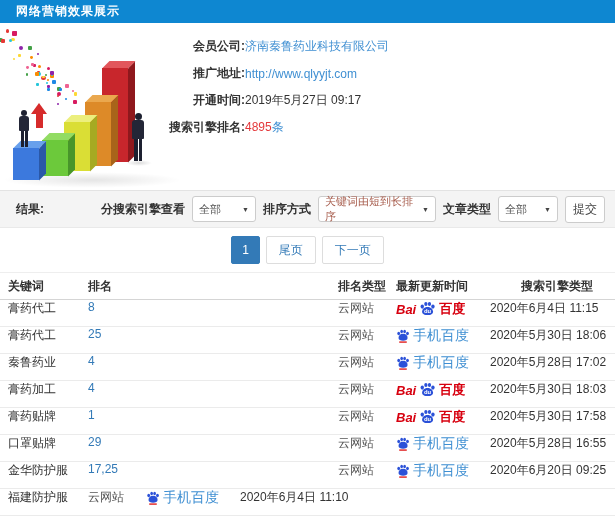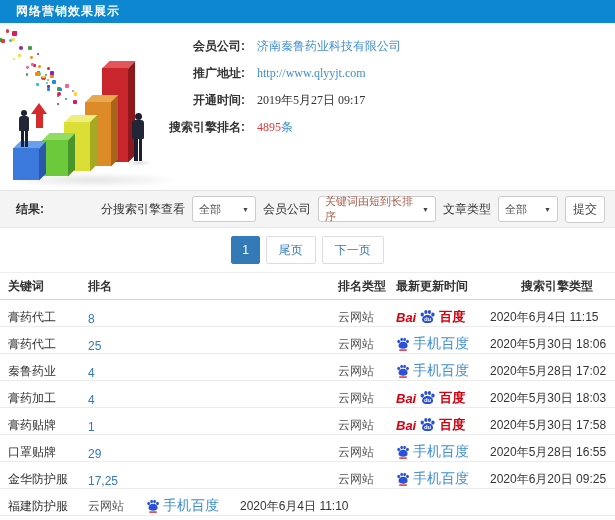--- a/index.html
+++ b/index.html
@@ -10,21 +10,21 @@
   
   .topbar { position:absolute; left:0; top:0; width:615px; height:23px;
     background:#0e87d1; display:flex; align-items:center; }
   .topbar .title { color:#fff; font-size:12px; font-weight:bold; padding-left:16px; letter-spacing:1px; }
 
   
   .info-section { position:absolute; left:0; top:23px; width:615px; height:167px; background:#fff; }
   .info-list { position:absolute; left:150px; top:10px; width:460px; }
   .info-row { display:flex; align-items:center; height:27px; font-size:12px; }
   .info-label { width:95px; text-align:right; color:#333; font-weight:bold; }
-  .info-value { margin-left:12px; color:#333;font-family:Liberation Serif, serif; }
+  .info-value { color:#333; }
   .info-value.link { color:#3f8fd2; cursor:pointer; }
   .count-red { color:#e4393c; }
   .count-suffix { color:#3f8fd2; }
 
   
   .illus { position:absolute; left:0; top:3px; width:185px; height:162px; }
   .floor-shadow { position:absolute; left:2px; bottom:0; width:180px; height:16px;
     background:radial-gradient(ellipse, rgba(0,0,0,0.10), transparent 70%); }
   .bar { position:absolute; width:26px; }
   .bar .f { position:absolute; left:0; bottom:0; width:26px; height:100%; }
@@ -60,21 +60,21 @@
   .man-shadow { position:absolute; left:126px; top:134px; width:26px; height:6px;
     background:radial-gradient(ellipse, rgba(0,0,0,0.14), transparent 70%); }
   .confetti { position:absolute; left:0; top:0; width:110px; height:110px; }
 
   
   .filter-bar { position:absolute; left:0; top:190px; width:615px; height:38px;
     background:#f4f4f4; border-top:1px solid #e3e3e3; border-bottom:1px solid #e9e9e9;
     display:flex; align-items:center; font-size:12px; padding:0 10px 0 16px; }
   .result-label { font-weight:bold; color:#333; }
   .filter-group { margin-left:auto; display:flex; align-items:center; gap:7px; }
-  .f-label { font-weight:normal; color:#333; }
+  .f-label { font-weight:bold; color:#333; }
   .sel { background:#fff; border:1px solid #ccc; border-radius:3px; height:26px;
     display:flex; align-items:center; padding:0 6px; color:#555; font-size:11px; cursor:pointer; }
   .sel .caret { font-size:7px; color:#444; margin-left:auto; padding-left:6px; }
   .sel-engine { width:64px; }
   .sel-sort { width:118px; color:#a65b4b; }
   .sel-type { width:60px; }
   .submit-btn { width:40px; height:27px; background:#fff; border:1px solid #ccc;
     border-radius:3px; font-size:12px; color:#444; cursor:pointer;
     font-family:"Liberation Sans", sans-serif; }
 
@@ -84,21 +84,21 @@
   .page-item { height:28px; display:flex; align-items:center; justify-content:center;
     border:1px solid #ddd; background:#fff; color:#337ab7; font-size:12px;
     border-radius:2px; margin:0 3px; padding:0 12px; cursor:pointer; }
   .page-item.active { background:#337ab7; border-color:#337ab7; color:#fff; padding:0 10px; }
 
   
   .table { position:absolute; left:0; top:272px; width:615px; }
   .thead { display:flex; align-items:center; height:28px; padding-left:8px;
     border-top:1px solid #eee; border-bottom:1px solid #d5d5d5;
     font-size:12px; font-weight:bold; color:#333; }
-  .trow { display:flex; align-items:flex-end; height:27px; padding-left:8px;
+  .trow { display:flex; align-items:flex-start; height:27px; padding-left:8px;
     border-bottom:1px solid #ebebeb; font-size:12px; background:#fff; }
   .cell { overflow:hidden; white-space:nowrap; }
   .c-kw { width:80px; color:#333; }
   .c-rank { width:250px; color:#337ab7; cursor:pointer; }
   .c-rtype { width:58px; color:#555; }
   .c-engine { width:94px; display:flex; align-items:center; gap:3px; }
   .c-date { flex:1; color:#333; }
   .bai { color:#d7000f; font-weight:bold; font-style:italic; font-size:13px; }
   .baicn { color:#d7000f; font-weight:bold; font-size:13px; }
   .mob { color:#3f8fd2; font-size:14px; }
@@ -230,21 +230,21 @@
 </div>
 
 <div class="filter-bar">
   <span class="result-label">结果:</span>
   <div class="filter-group">
     <span class="f-label">分搜索引擎查看</span>
     <div class="sel sel-engine">
       <span>全部</span>
       <span class="caret">▼</span>
     </div>
-    <span class="f-label">会员公司</span>
+    <span class="f-label">排序方式</span>
     <div class="sel sel-sort">
       <span>关键词由短到长排序</span>
       <span class="caret">▼</span>
     </div>
     <span class="f-label">文章类型</span>
     <div class="sel sel-type">
       <span>全部</span>
       <span class="caret">▼</span>
     </div>
     <button class="submit-btn">提交</button>

